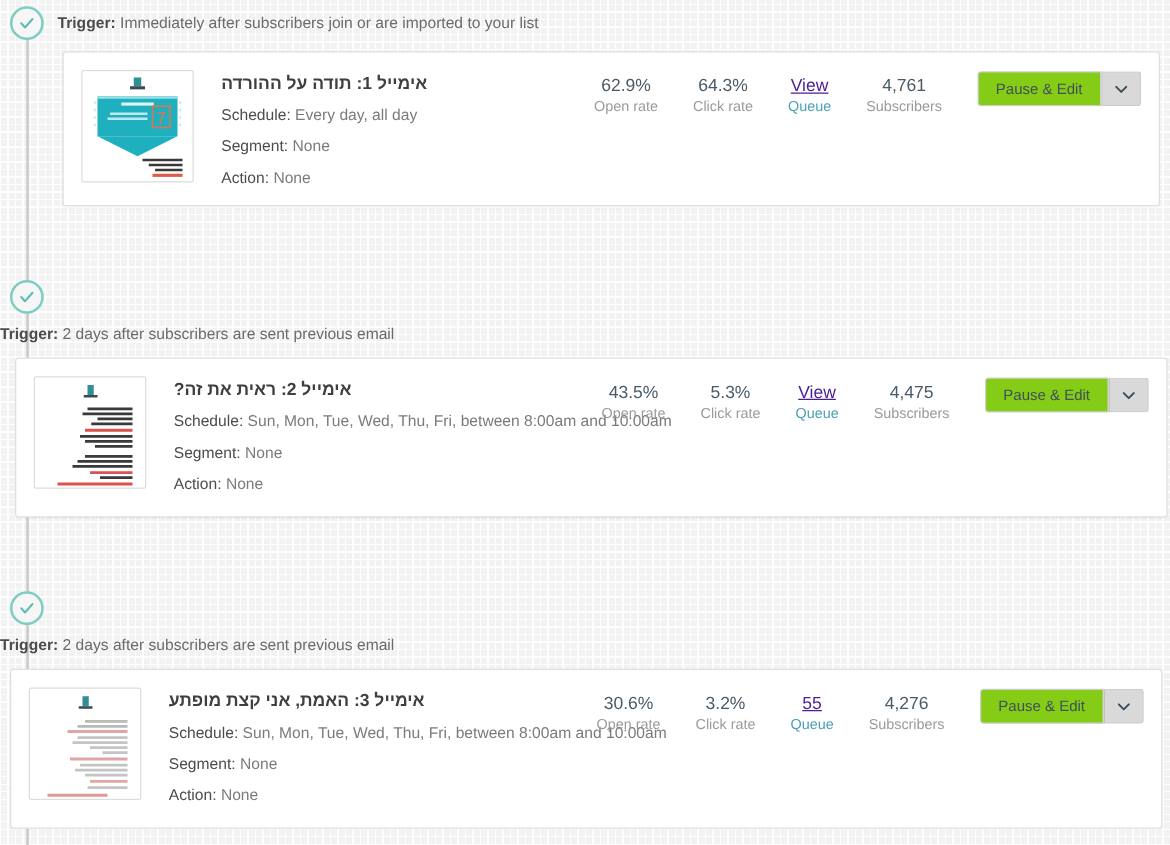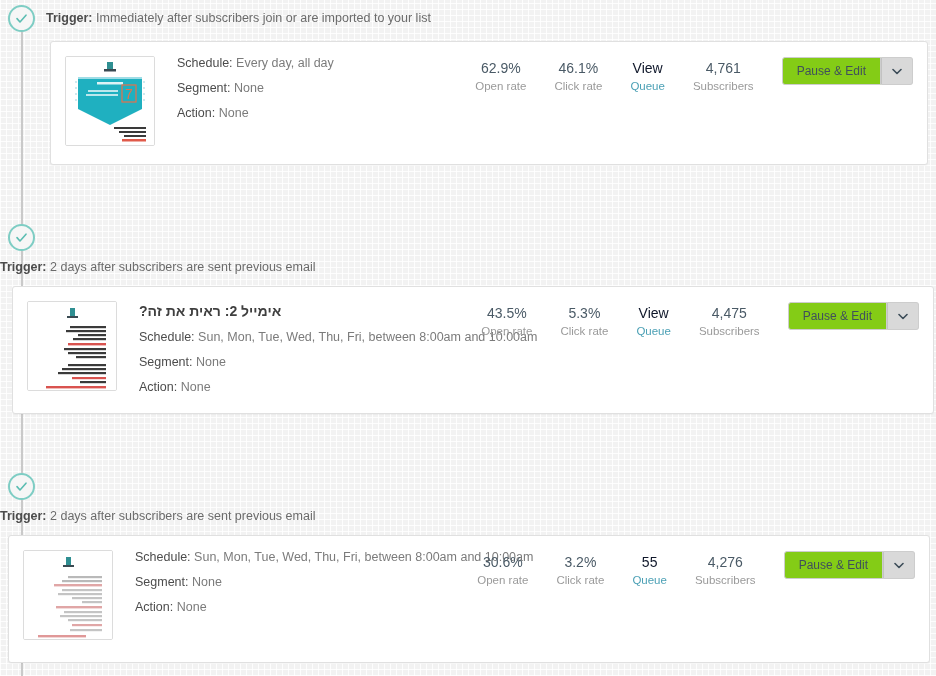--- a/index.html
+++ b/index.html
@@ -146,21 +146,21 @@
     color: #4a5a66;
     line-height: 18px;
     margin-bottom: 2px;
   }
   .stat .cap {
     display: block;
     font-size: 11.5px;
     color: #9a9a9a;
     line-height: 14px;
   }
-  .stat.link .val { color: #0f172a; cursor: pointer; }
+  .stat.link .val { color: #4c1d95; cursor: pointer; text-decoration: underline; }
   .stat.link .cap { color: #4ba0b5; }
 
   
   .btn-group {
     display: flex;
     flex: 0 0 auto;
     margin-left: 14px;
     margin-top: 1px;
   }
   .btn {
@@ -243,41 +243,42 @@
 
             <g fill="#3a3a3a">
               <rect x="48" y="70" width="32" height="2"></rect>
               <rect x="53" y="74" width="27" height="2"></rect>
               <rect x="58" y="78" width="22" height="2"></rect>
             </g>
             <rect x="56" y="82" width="24" height="2.5" fill="#e05a4a"></rect>
           </svg>
         </div>
         <div class="info">
+          <div class="email-title">אימייל 1: תודה על ההורדה</div>
           <div class="meta">
             <span class="k">Schedule:</span>
             <span>Every day, all day</span>
           </div>
           <div class="meta">
             <span class="k">Segment:</span>
             <span>None</span>
           </div>
           <div class="meta">
             <span class="k">Action:</span>
             <span>None</span>
           </div>
         </div>
 
         <div class="stats">
           <div class="stat">
             <span class="val">62.9%</span>
             <span class="cap">Open rate</span>
           </div>
           <div class="stat">
-            <span class="val">46.1%</span>
+            <span class="val">64.3%</span>
             <span class="cap">Click rate</span>
           </div>
           <div class="stat link">
             <span class="val">View</span>
             <span class="cap">Queue</span>
           </div>
           <div class="stat">
             <span class="val">4,761</span>
             <span class="cap">Subscribers</span>
           </div>
@@ -422,20 +423,21 @@
               <rect x="40" y="60" width="38" height="2.2"></rect>
               <rect x="36" y="64" width="42" height="2.2"></rect>
               <rect x="44" y="68" width="34" height="2.2"></rect>
             </g>
             <rect x="48" y="73" width="30" height="2.2" fill="#e0a6a6"></rect>
             <rect x="46" y="78" width="32" height="2.2" fill="#c4c4c4"></rect>
             <rect x="14" y="84" width="48" height="2.4" fill="#e09898"></rect>
           </svg>
         </div>
         <div class="info">
+          <div class="email-title">אימייל 3: האמת, אני קצת מופתע</div>
           <div class="meta">
             <span class="k">Schedule:</span>
             <span>Sun, Mon, Tue, Wed, Thu, Fri, between 8:00am and 10:00am</span>
           </div>
           <div class="meta">
             <span class="k">Segment:</span>
             <span>None</span>
           </div>
           <div class="meta">
             <span class="k">Action:</span>

